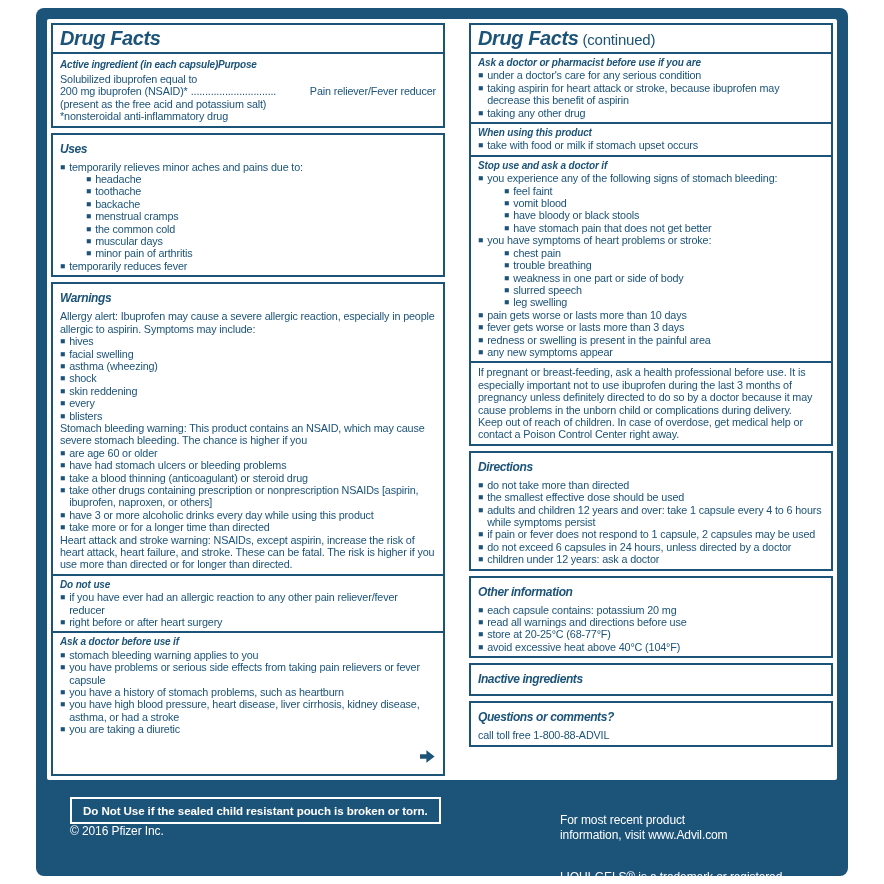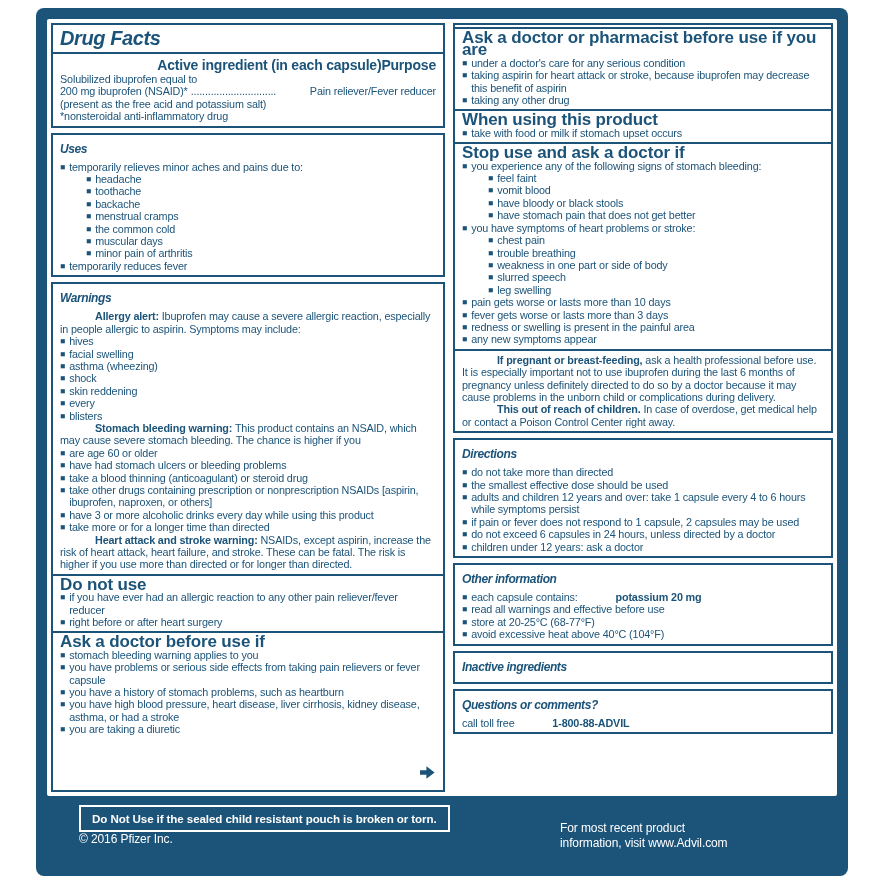--- a/index.html
+++ b/index.html
@@ -1,47 +1,47 @@
 <!DOCTYPE html>
 <html><head>
 <meta charset="utf-8">
 <style>
   html,body{margin:0;padding:0;background:#fff;}
   .page{position:relative;width:884px;height:884px;background:#fff;overflow:hidden;
         font-family:"Liberation Sans",sans-serif;-webkit-font-smoothing:antialiased;}
   .frame{position:absolute;left:36px;top:8px;width:812px;height:868px;background:#1b5379;
          border-radius:8px;display:flex;flex-direction:column;box-sizing:border-box;padding:11px 11px 0 11px;}
-  .white-area{flex:1;background:#fff;border-radius:2px;padding:4px;display:flex;gap:8px;
+  .white-area{flex:1;background:#fff;border-radius:2px;padding:4px;display:flex;gap:24px;
               overflow:hidden;box-sizing:border-box;}
   .col{display:flex;flex-direction:column;gap:5px;box-sizing:border-box;}
   .col-left{width:394px;}
   .col-right{flex:1;}
   .box{border:2.5px solid #1b5379;background:#fff;color:#1b5379;padding:1px 7px 3px 7px;
        box-sizing:border-box;position:relative;}
   .box.grow{flex:1;}
   .title-row{margin:1px 0 1px 0;line-height:22px;white-space:nowrap;}
   .box-title{font-size:20px;font-weight:bold;font-style:italic;letter-spacing:-0.4px;}
   .box-title.small{font-size:12px;}
   .title-suffix{font-size:15px;font-weight:normal;font-style:normal;letter-spacing:-0.2px;}
   .rule{border-top:2px solid #1b5379;margin:3px -7px 3px -7px;height:0;}
   .title-rule{margin-top:1px;}
   .txt, .para, .h3{font-size:10.8px;line-height:12.4px;letter-spacing:-0.15px;}
   .para{margin:0;}
-  .h3{font-weight:bold;margin-top:1px;font-size:17px;}
-  .h3row{display:flex;justify-content:flex-end;font-size:14px;font-weight:bold;
-         line-height:16px;letter-spacing:-0.2px;}
+  .h3{font-weight:bold;margin-top:1px;font-size:10px;font-style:italic;}
+  .h3row{display:flex;justify-content:flex-start;font-size:10px;font-weight:bold;
+         font-style:italic;line-height:16px;letter-spacing:-0.2px;}
   .li{display:flex;align-items:flex-start;}
   .li .sq{flex:0 0 auto;font-size:8.5px;line-height:12.4px;margin-right:4px;font-style:normal;}
   .li .txt{flex:1;}
   .li.lvl2{padding-left:26px;}
-  .bold{font-weight:bold;margin-left:35px;}
+  .bold{font-weight:normal;}
   .leader{display:flex;align-items:center;font-size:10.8px;line-height:12.4px;letter-spacing:-0.15px;}
   .leader .dots{flex:1;overflow:hidden;white-space:nowrap;margin:0 3px;}
   .arrow-row{position:absolute;right:8px;bottom:6px;}
-  .footer{height:80px;margin:0 -11px;padding:7px 26px 0 43px;box-sizing:border-box;display:flex;
+  .footer{height:80px;margin:8px -11px;padding:7px 26px 0 34px;box-sizing:border-box;display:flex;
           color:#fff;}
   .footer-left{display:flex;flex-direction:column;}
   .pouch-box{border:2px solid #fff;padding:5px 11px;font-size:11.6px;font-weight:bold;
              letter-spacing:-0.1px;white-space:nowrap;margin-top:2px;width:fit-content;}
   .dist{font-size:12px;letter-spacing:-0.1px;line-height:15px;}
   .dist.first{margin-top:9px;}
   .footer-right{margin-left:auto;margin-right:10px;width:252px;font-size:12px;line-height:15px;
                 letter-spacing:-0.1px;white-space:pre-line;padding-top:3px;}
   .fr-block{margin-bottom:12px;}
 </style>
@@ -196,20 +196,21 @@
               <span class="sq">■</span>
               <span class="txt"><span>you are taking a diuretic</span></span>
             </div>
             <div class="arrow-row"><svg width="15" height="15" viewBox="0 0 15 15">
                 <path d="M0 5.2 H6.4 V1.2 L14.6 7.5 L6.4 13.8 V9.8 H0 Z" fill="#1b5379"></path>
               </svg></div>
           </section>
         </div>
       <div class="col col-right" id="right-col">
           <section class="box">
+            <div class="title-row"><span class="box-title">Drug Facts</span><span class="title-suffix"> (continued)</span></div>
             <div class="rule title-rule"></div>
             <div class="h3"><span>Ask a doctor or pharmacist before use if you are</span></div>
             <div class="li">
               <span class="sq">■</span>
               <span class="txt"><span>under a doctor's care for any serious condition</span></span>
             </div>
             <div class="li">
               <span class="sq">■</span>
               <span class="txt"><span>taking aspirin for heart attack or stroke, because ibuprofen may decrease this benefit of aspirin</span></span>
             </div>
@@ -279,22 +280,22 @@
             </div>
             <div class="li">
               <span class="sq">■</span>
               <span class="txt"><span>redness or swelling is present in the painful area</span></span>
             </div>
             <div class="li">
               <span class="sq">■</span>
               <span class="txt"><span>any new symptoms appear</span></span>
             </div>
             <div class="rule"></div>
-            <div class="para"><span class="bold">If pregnant or breast-feeding,</span><span> ask a health professional before use. It is especially important not to use ibuprofen during the last 6 months of pregnancy unless definitely directed to do so by a doctor because it may cause problems in the unborn child or complications during delivery.</span></div>
-            <div class="para"><span class="bold">This out of reach of children.</span><span> In case of overdose, get medical help or contact a Poison Control Center right away.</span></div>
+            <div class="para"><span class="bold">If pregnant or breast-feeding,</span><span> ask a health professional before use. It is especially important not to use ibuprofen during the last 3 months of pregnancy unless definitely directed to do so by a doctor because it may cause problems in the unborn child or complications during delivery.</span></div>
+            <div class="para"><span class="bold">Keep out of reach of children.</span><span> In case of overdose, get medical help or contact a Poison Control Center right away.</span></div>
           </section>
           <section class="box">
             <div class="title-row"><span class="box-title small">Directions</span></div>
             <div class="li">
               <span class="sq">■</span>
               <span class="txt"><span>do not take more than directed</span></span>
             </div>
             <div class="li">
               <span class="sq">■</span>
               <span class="txt"><span>the smallest effective dose should be used</span></span>
@@ -317,21 +318,21 @@
             </div>
           </section>
           <section class="box">
             <div class="title-row"><span class="box-title small">Other information</span></div>
             <div class="li">
               <span class="sq">■</span>
               <span class="txt"><span>each capsule contains: </span><span class="bold">potassium 20 mg</span></span>
             </div>
             <div class="li">
               <span class="sq">■</span>
-              <span class="txt"><span>read all warnings and effective before use</span></span>
+              <span class="txt"><span>read all warnings and directions before use</span></span>
             </div>
             <div class="li">
               <span class="sq">■</span>
               <span class="txt"><span>store at 20-25°C (68-77°F)</span></span>
             </div>
             <div class="li">
               <span class="sq">■</span>
               <span class="txt"><span>avoid excessive heat above 40°C (104°F)</span></span>
             </div>
           </section>

